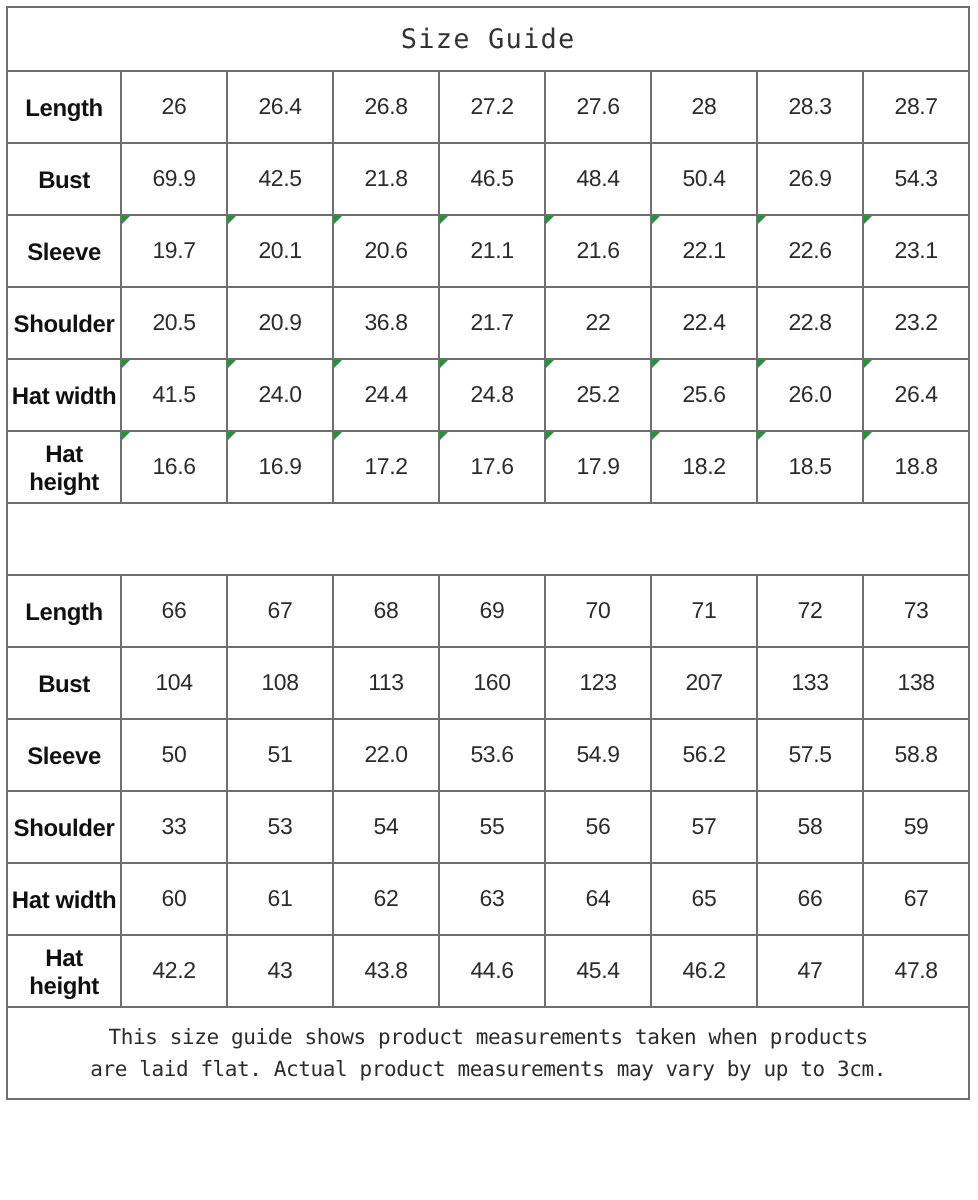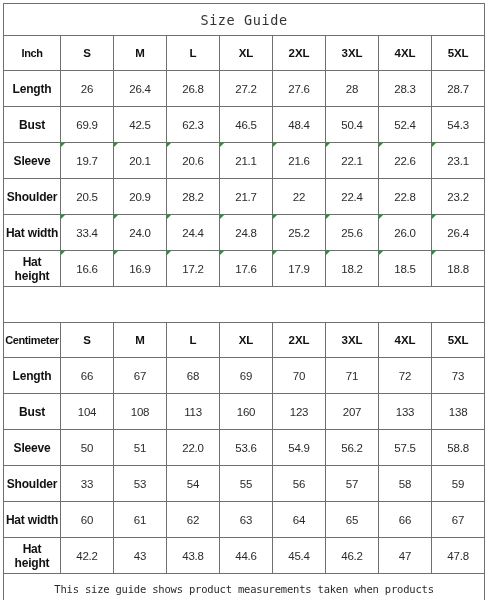--- a/index.html
+++ b/index.html
@@ -130,77 +130,66 @@
       <col style="width:53px">
         <col style="width:53px">
         <col style="width:53px">
         <col style="width:53px">
     </colgroup>
     <tbody id="table-body">
         <tr>
           <td class="title-cell" colspan="9">Size Guide</td>
         </tr>
         <tr>
-          <td class="head-cell unit-cell">Inch</td>
-          <td class="head-cell">S</td>
-          <td class="head-cell">M</td>
-          <td class="head-cell">L</td>
-          <td class="head-cell">XL</td>
-          <td class="head-cell">2XL</td>
-          <td class="head-cell">3XL</td>
-          <td class="head-cell">4XL</td>
-          <td class="head-cell">5XL</td>
-        </tr>
-        <tr>
           <td class="row-label">Length</td>
           <td class="data-cell">26</td>
           <td class="data-cell">26.4</td>
           <td class="data-cell">26.8</td>
           <td class="data-cell">27.2</td>
           <td class="data-cell">27.6</td>
           <td class="data-cell">28</td>
           <td class="data-cell">28.3</td>
           <td class="data-cell">28.7</td>
         </tr>
         <tr>
           <td class="row-label">Bust</td>
           <td class="data-cell">69.9</td>
           <td class="data-cell">42.5</td>
-          <td class="data-cell">62.3</td>
+          <td class="data-cell">21.8</td>
           <td class="data-cell">46.5</td>
           <td class="data-cell">48.4</td>
           <td class="data-cell">50.4</td>
-          <td class="data-cell">52.4</td>
+          <td class="data-cell">26.9</td>
           <td class="data-cell">54.3</td>
         </tr>
         <tr>
           <td class="row-label">Sleeve</td>
           <td class="data-cell flagged">19.7</td>
           <td class="data-cell flagged">20.1</td>
           <td class="data-cell flagged">20.6</td>
           <td class="data-cell flagged">21.1</td>
           <td class="data-cell flagged">21.6</td>
           <td class="data-cell flagged">22.1</td>
           <td class="data-cell flagged">22.6</td>
           <td class="data-cell flagged">23.1</td>
         </tr>
         <tr>
           <td class="row-label">Shoulder</td>
           <td class="data-cell">20.5</td>
           <td class="data-cell">20.9</td>
-          <td class="data-cell">28.2</td>
+          <td class="data-cell">36.8</td>
           <td class="data-cell">21.7</td>
           <td class="data-cell">22</td>
           <td class="data-cell">22.4</td>
           <td class="data-cell">22.8</td>
           <td class="data-cell">23.2</td>
         </tr>
         <tr>
           <td class="row-label">Hat width</td>
-          <td class="data-cell flagged">33.4</td>
+          <td class="data-cell flagged">41.5</td>
           <td class="data-cell flagged">24.0</td>
           <td class="data-cell flagged">24.4</td>
           <td class="data-cell flagged">24.8</td>
           <td class="data-cell flagged">25.2</td>
           <td class="data-cell flagged">25.6</td>
           <td class="data-cell flagged">26.0</td>
           <td class="data-cell flagged">26.4</td>
         </tr>
         <tr>
           <td class="row-label">Hat height</td>
@@ -210,31 +199,20 @@
           <td class="data-cell flagged">17.6</td>
           <td class="data-cell flagged">17.9</td>
           <td class="data-cell flagged">18.2</td>
           <td class="data-cell flagged">18.5</td>
           <td class="data-cell flagged">18.8</td>
         </tr>
         <tr>
           <td class="spacer-cell" colspan="9"></td>
         </tr>
         <tr>
-          <td class="head-cell unit-cell">Centimeter</td>
-          <td class="head-cell">S</td>
-          <td class="head-cell">M</td>
-          <td class="head-cell">L</td>
-          <td class="head-cell">XL</td>
-          <td class="head-cell">2XL</td>
-          <td class="head-cell">3XL</td>
-          <td class="head-cell">4XL</td>
-          <td class="head-cell">5XL</td>
-        </tr>
-        <tr>
           <td class="row-label">Length</td>
           <td class="data-cell">66</td>
           <td class="data-cell">67</td>
           <td class="data-cell">68</td>
           <td class="data-cell">69</td>
           <td class="data-cell">70</td>
           <td class="data-cell">71</td>
           <td class="data-cell">72</td>
           <td class="data-cell">73</td>
         </tr>

